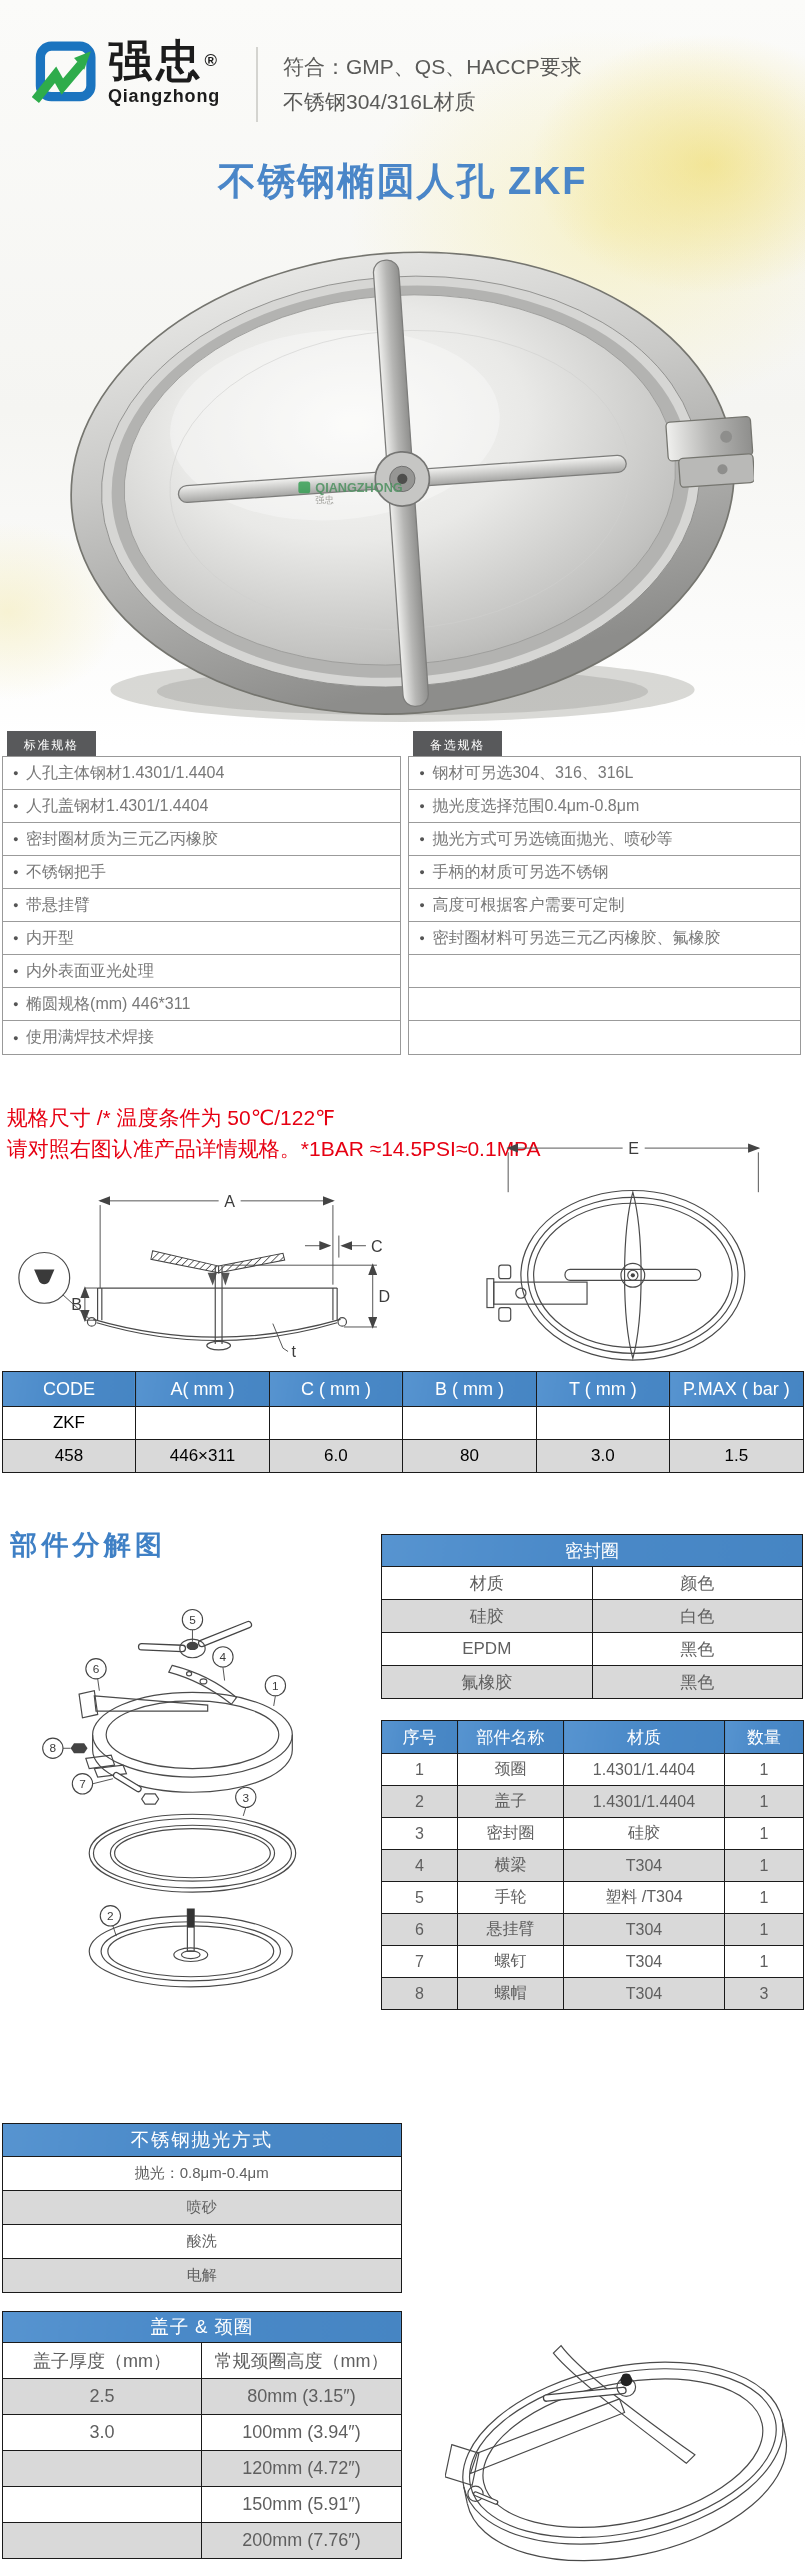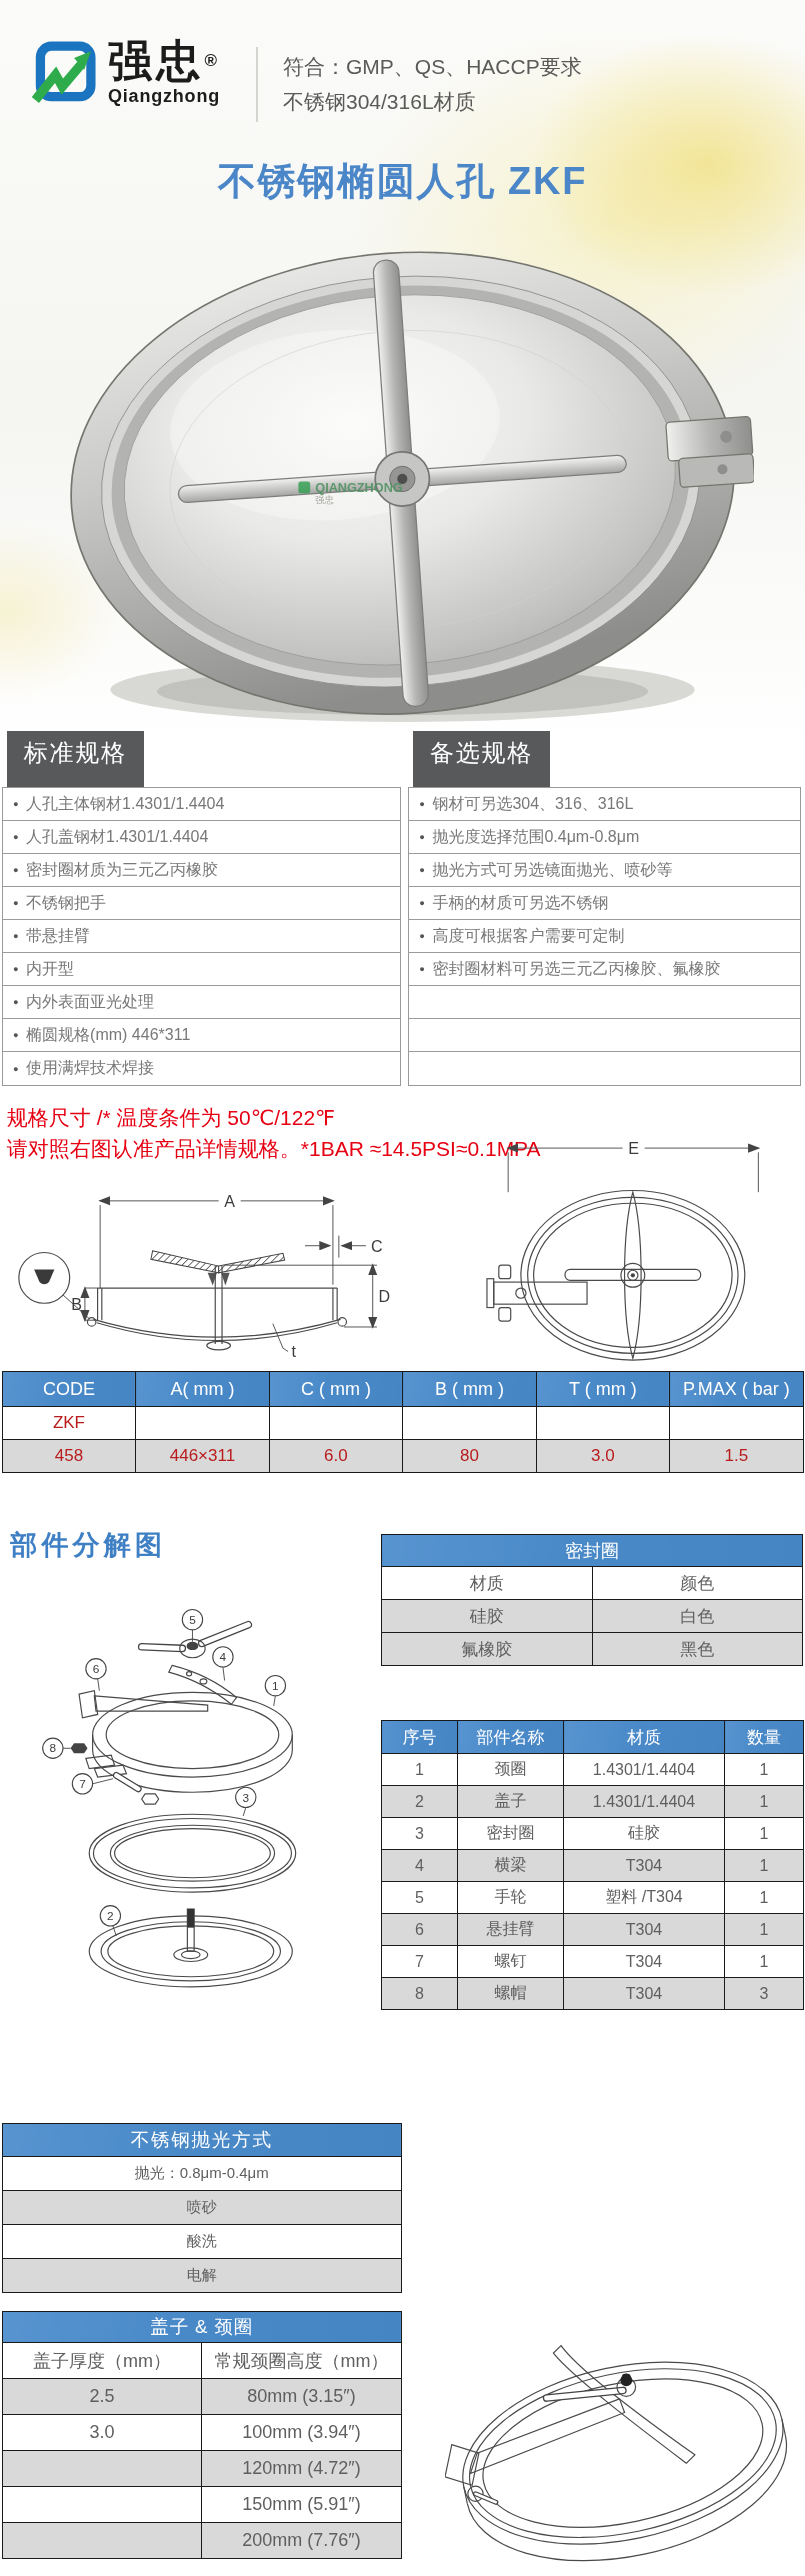--- a/index.html
+++ b/index.html
@@ -30,21 +30,21 @@
 
   .product-photo { position:absolute; top:219px; left:51px; }
   .wm-en { font-size:15px; font-weight:700; fill:#4d9160; opacity:.85; }
   .wm-cn { font-size:11px; fill:#8a8a84; opacity:.8; }
 
   
   .spec-col { position:absolute; top:731px; }
   .spec-col.left  { left:1.7px;   width:399px; }
   .spec-col.right { left:408px; width:393px; }
   .spec-tab { display:inline-block; margin-left:5.1px; background:#58595b; color:#fff;
-    font-size:24px; padding:6px 17px 18px; letter-spacing:1.7px; }
+    font-size:12px; padding:6px 17px 2px; letter-spacing:1.7px; }
   .spec-box { border:1.7px solid #999; background:#fff; }
   .spec-box li { list-style:none; display:flex; align-items:center; height:33px;
     padding-left:10.2px; border-bottom:0.8px solid #9b9b9b; color:#787878; font-size:16px; }
   .spec-box li:last-child { border-bottom:none; }
   .spec-box .dot { font-size:9.3px; color:#555; margin-right:7.6px; }
 
   .notice { position:absolute; top:1102px; left:6.8px; color:#e60012; font-size:21px; line-height:31px; }
 
   .section-drawing { position:absolute; top:1178px; left:17px; }
   .topview-drawing { position:absolute; top:1131px; left:470px; }
@@ -54,21 +54,21 @@
 
   
   table { border-collapse:collapse; table-layout:fixed; }
   th, td { border:1.7px solid #1a1a1a; text-align:center; overflow:hidden; white-space:nowrap; }
   .blue-h { background:linear-gradient(100deg,#5794d0 0%,#4a89c8 45%,#4685c3 100%);
     color:#fff; font-weight:400; }
   .gray-r { background:#d9d9d9; }
 
   .dim-table { position:absolute; top:1371px; left:1.7px; width:802px; }
   .dim-table th { height:35px; font-size:18px; }
-  .dim-table td { height:33px; font-size:17px; color:#b91c1c; }
+  .dim-table td { height:33px; font-size:17px; color:#000000; }
 
   .exploded-title { position:absolute; top:1527px; left:10.2px; font-size:27px; font-weight:700;
     color:#3f80c5; letter-spacing:4.2px; }
   .exploded-drawing { position:absolute; top:1606px; left:30px; }
   svg .co { fill:#fff; stroke:#444; stroke-width:1.3; }
   svg .cotxt { fill:#3c3c3c; font-size:14px; text-anchor:middle; font-family:"Liberation Sans",sans-serif; }
 
   .seal-table { position:absolute; top:1534px; left:381px; width:422px; }
   .seal-table th { height:32px; font-size:18px; }
   .seal-table td { height:33px; font-size:17px; color:#5f5f5f; }
@@ -446,20 +446,24 @@
     <tbody>
       <tr>
         <td>材质</td>
         <td>颜色</td>
       </tr>
       <tr>
         <td class="gray-r">硅胶</td>
         <td class="gray-r">白色</td>
       </tr>
       <tr>
+        <td>EPDM</td>
+        <td>黑色</td>
+      </tr>
+      <tr>
         <td class="gray-r">氟橡胶</td>
         <td class="gray-r">黑色</td>
       </tr>
     </tbody>
   </table>
 
   <table class="parts-table">
     <colgroup>
         <col style="width:76px">
         <col style="width:106px">

